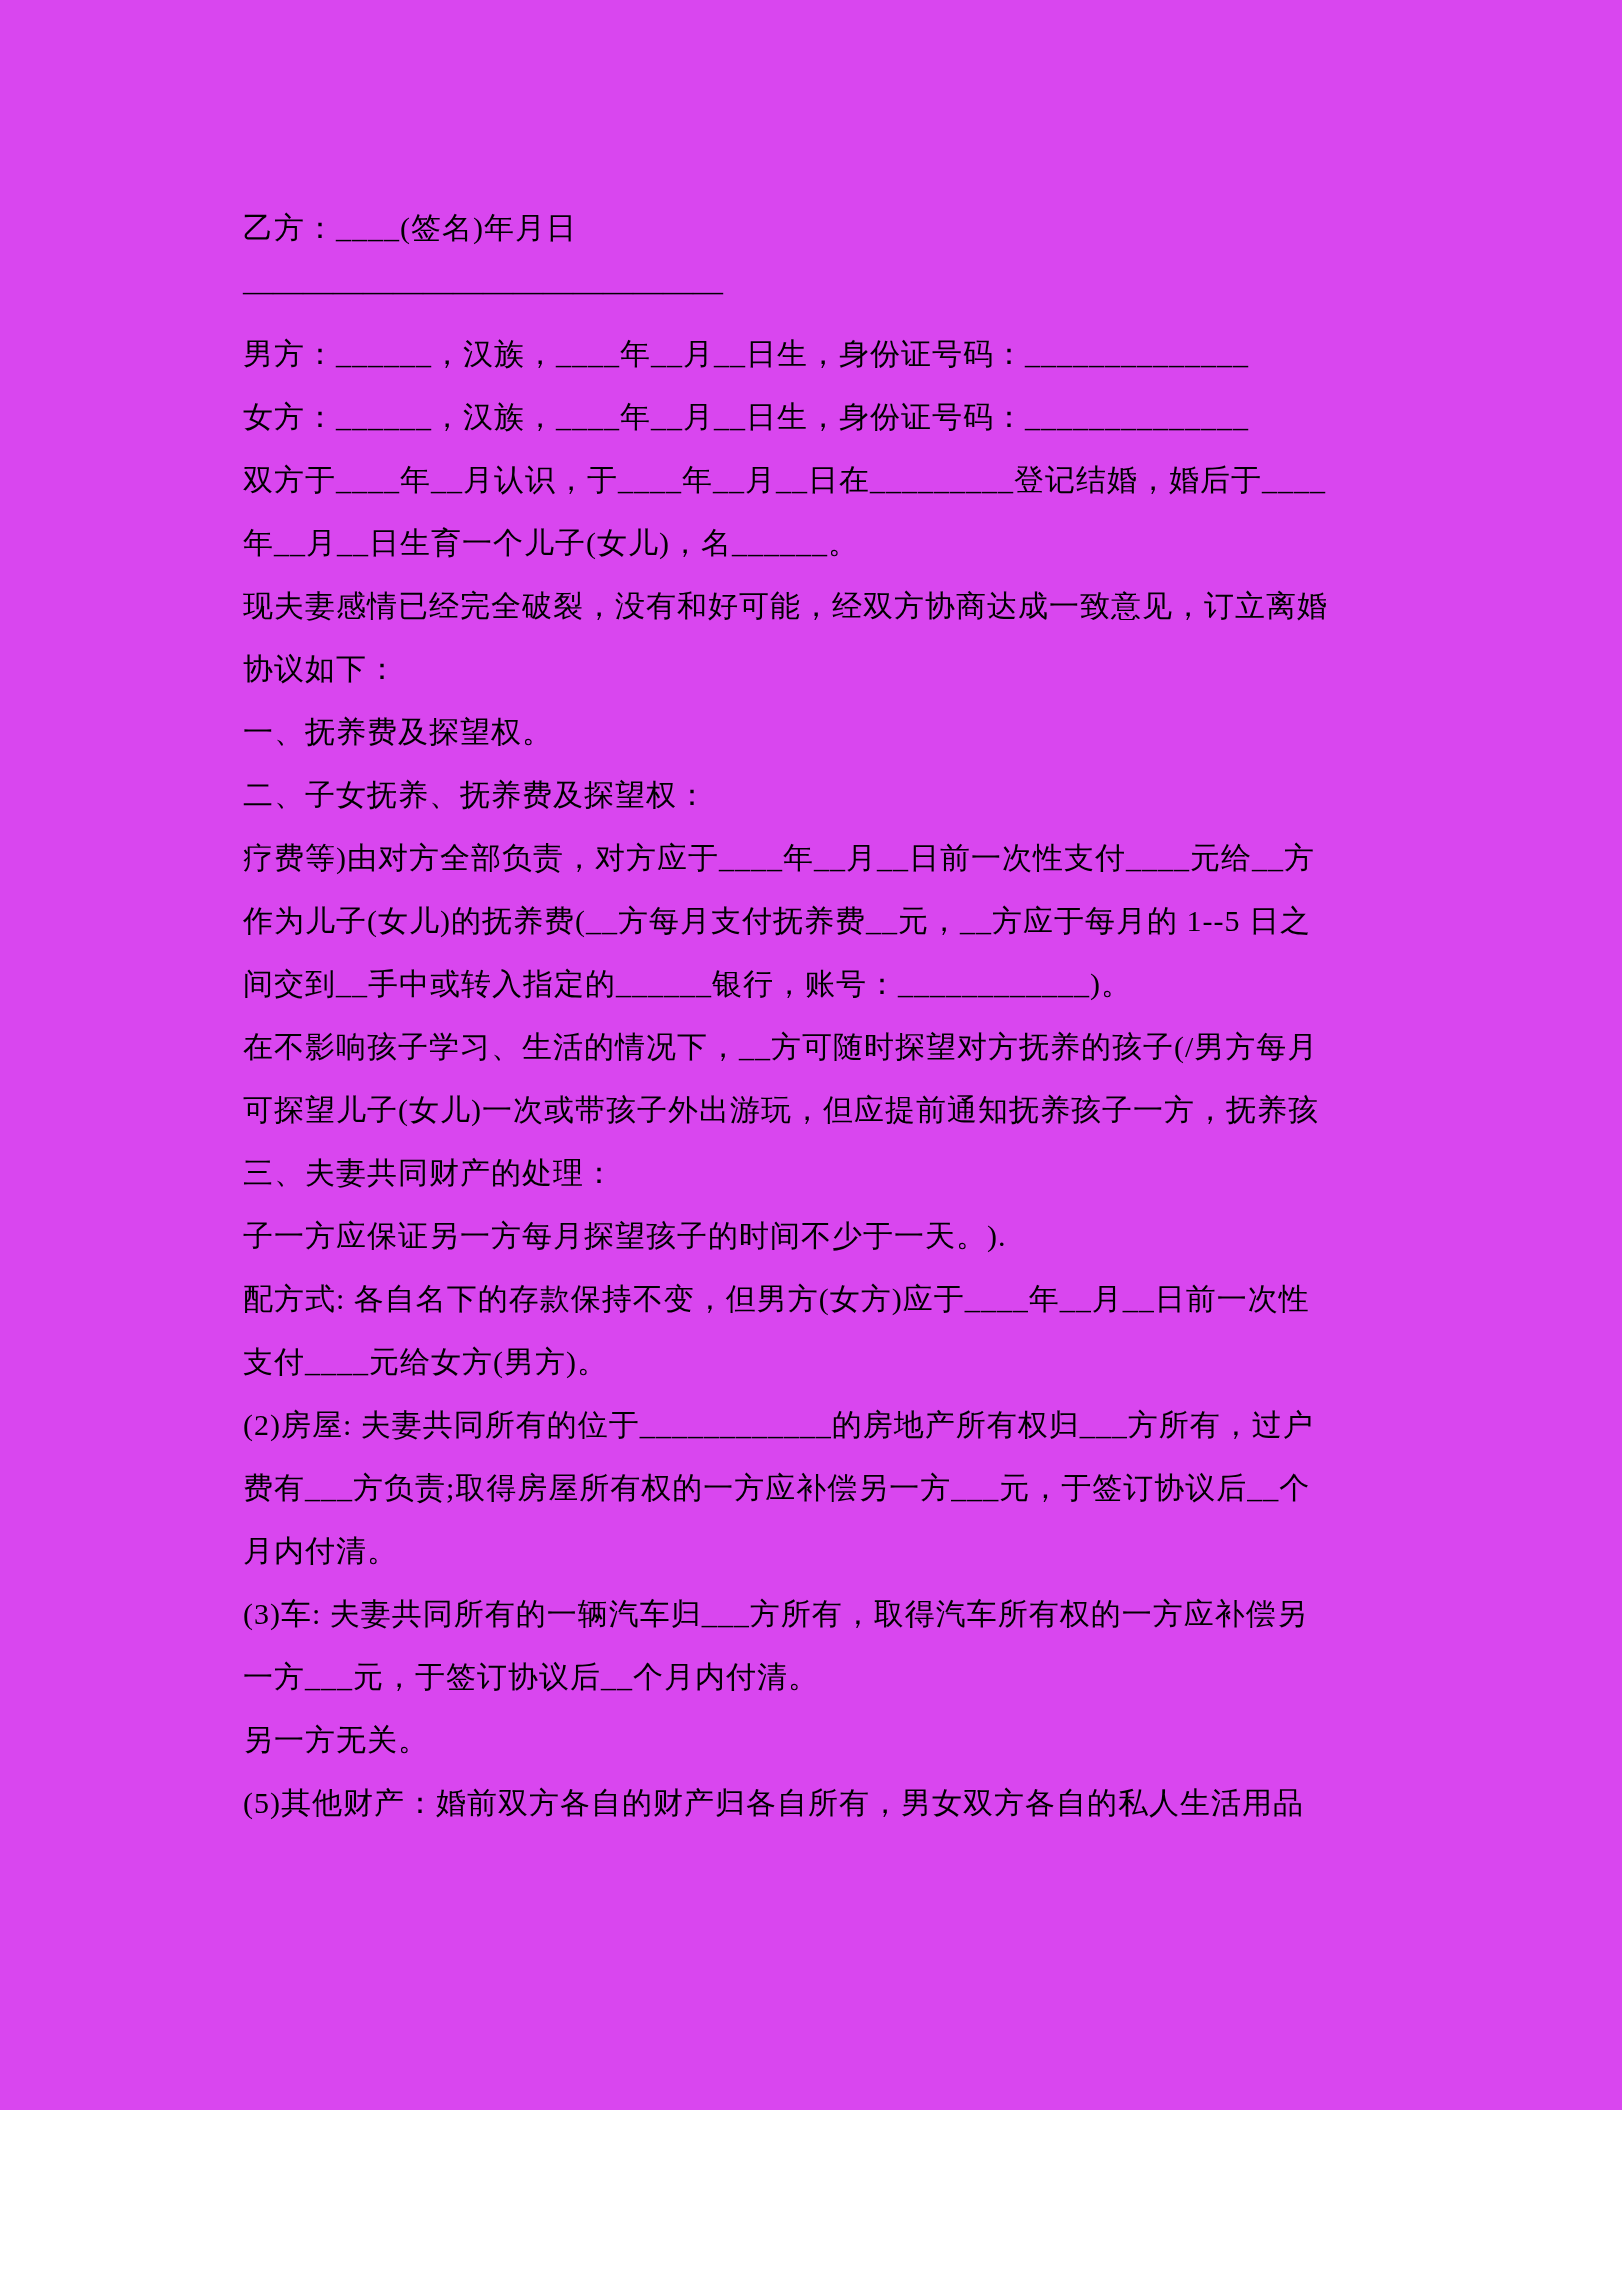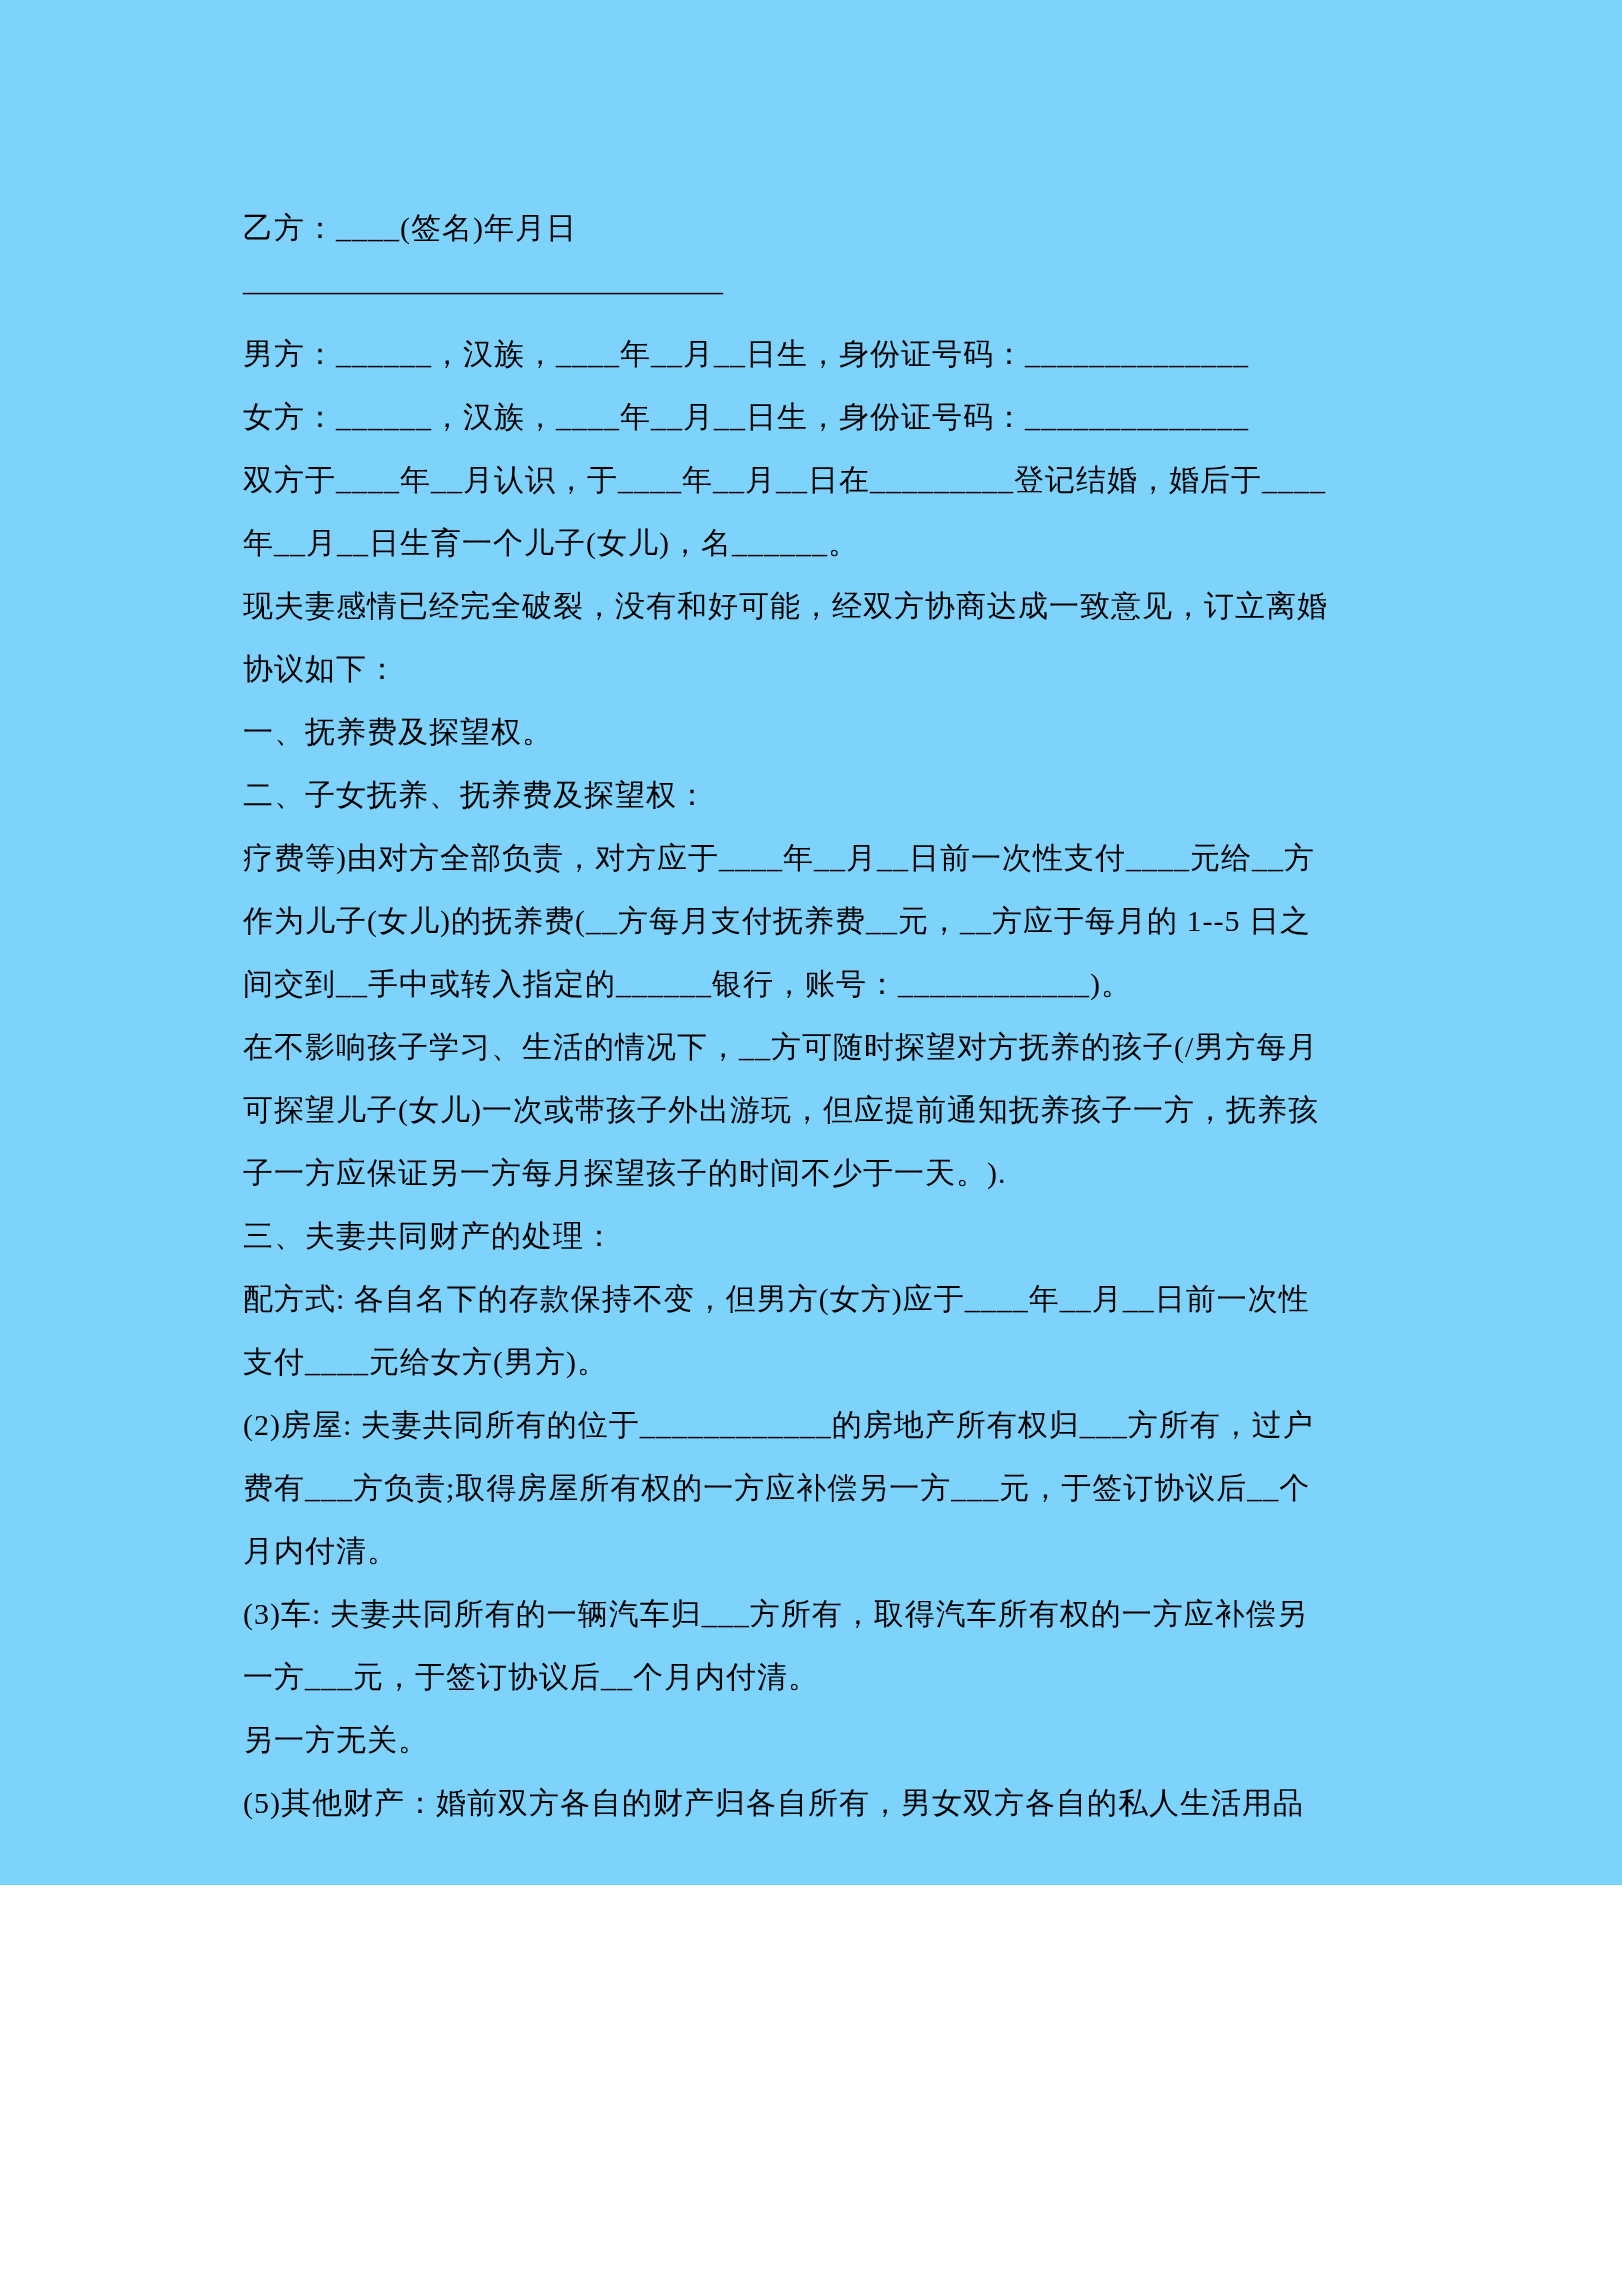--- a/index.html
+++ b/index.html
@@ -13,22 +13,22 @@
     position: relative;
     font-family: "Liberation Serif", "DejaVu Serif", serif;
     color: #000000;
     overflow: hidden;
   }
   .page {
     position: absolute;
     top: 0;
     left: 0;
     width: 1623px;
-    height: 1885px;
-    background: #7dd3fc;
+    height: 2110px;
+    background: #d946ef;
   }
   .doc-body {
     position: absolute;
     top: 196px;
     left: 243px;
     width: 1158px;
   }
   .doc-line {
     font-size: 30px;
     line-height: 63px;
@@ -54,22 +54,22 @@
       <div class="doc-line">年__月__日生育一个儿子(女儿)，名______。</div>
       <div class="doc-line">现夫妻感情已经完全破裂，没有和好可能，经双方协商达成一致意见，订立离婚</div>
       <div class="doc-line">协议如下：</div>
       <div class="doc-line">一、抚养费及探望权。</div>
       <div class="doc-line">二、子女抚养、抚养费及探望权：</div>
       <div class="doc-line">疗费等)由对方全部负责，对方应于____年__月__日前一次性支付____元给__方</div>
       <div class="doc-line">作为儿子(女儿)的抚养费(__方每月支付抚养费__元，__方应于每月的 1--5 日之</div>
       <div class="doc-line">间交到__手中或转入指定的______银行，账号：____________)。</div>
       <div class="doc-line">在不影响孩子学习、生活的情况下，__方可随时探望对方抚养的孩子(/男方每月</div>
       <div class="doc-line">可探望儿子(女儿)一次或带孩子外出游玩，但应提前通知抚养孩子一方，抚养孩</div>
+      <div class="doc-line">三、夫妻共同财产的处理：</div>
       <div class="doc-line">子一方应保证另一方每月探望孩子的时间不少于一天。).</div>
-      <div class="doc-line">三、夫妻共同财产的处理：</div>
       <div class="doc-line">配方式: 各自名下的存款保持不变，但男方(女方)应于____年__月__日前一次性</div>
       <div class="doc-line">支付____元给女方(男方)。</div>
       <div class="doc-line">(2)房屋: 夫妻共同所有的位于____________的房地产所有权归___方所有，过户</div>
       <div class="doc-line">费有___方负责;取得房屋所有权的一方应补偿另一方___元，于签订协议后__个</div>
       <div class="doc-line">月内付清。</div>
       <div class="doc-line">(3)车: 夫妻共同所有的一辆汽车归___方所有，取得汽车所有权的一方应补偿另</div>
       <div class="doc-line">一方___元，于签订协议后__个月内付清。</div>
       <div class="doc-line">另一方无关。</div>
       <div class="doc-line">(5)其他财产：婚前双方各自的财产归各自所有，男女双方各自的私人生活用品</div>
     </div>

